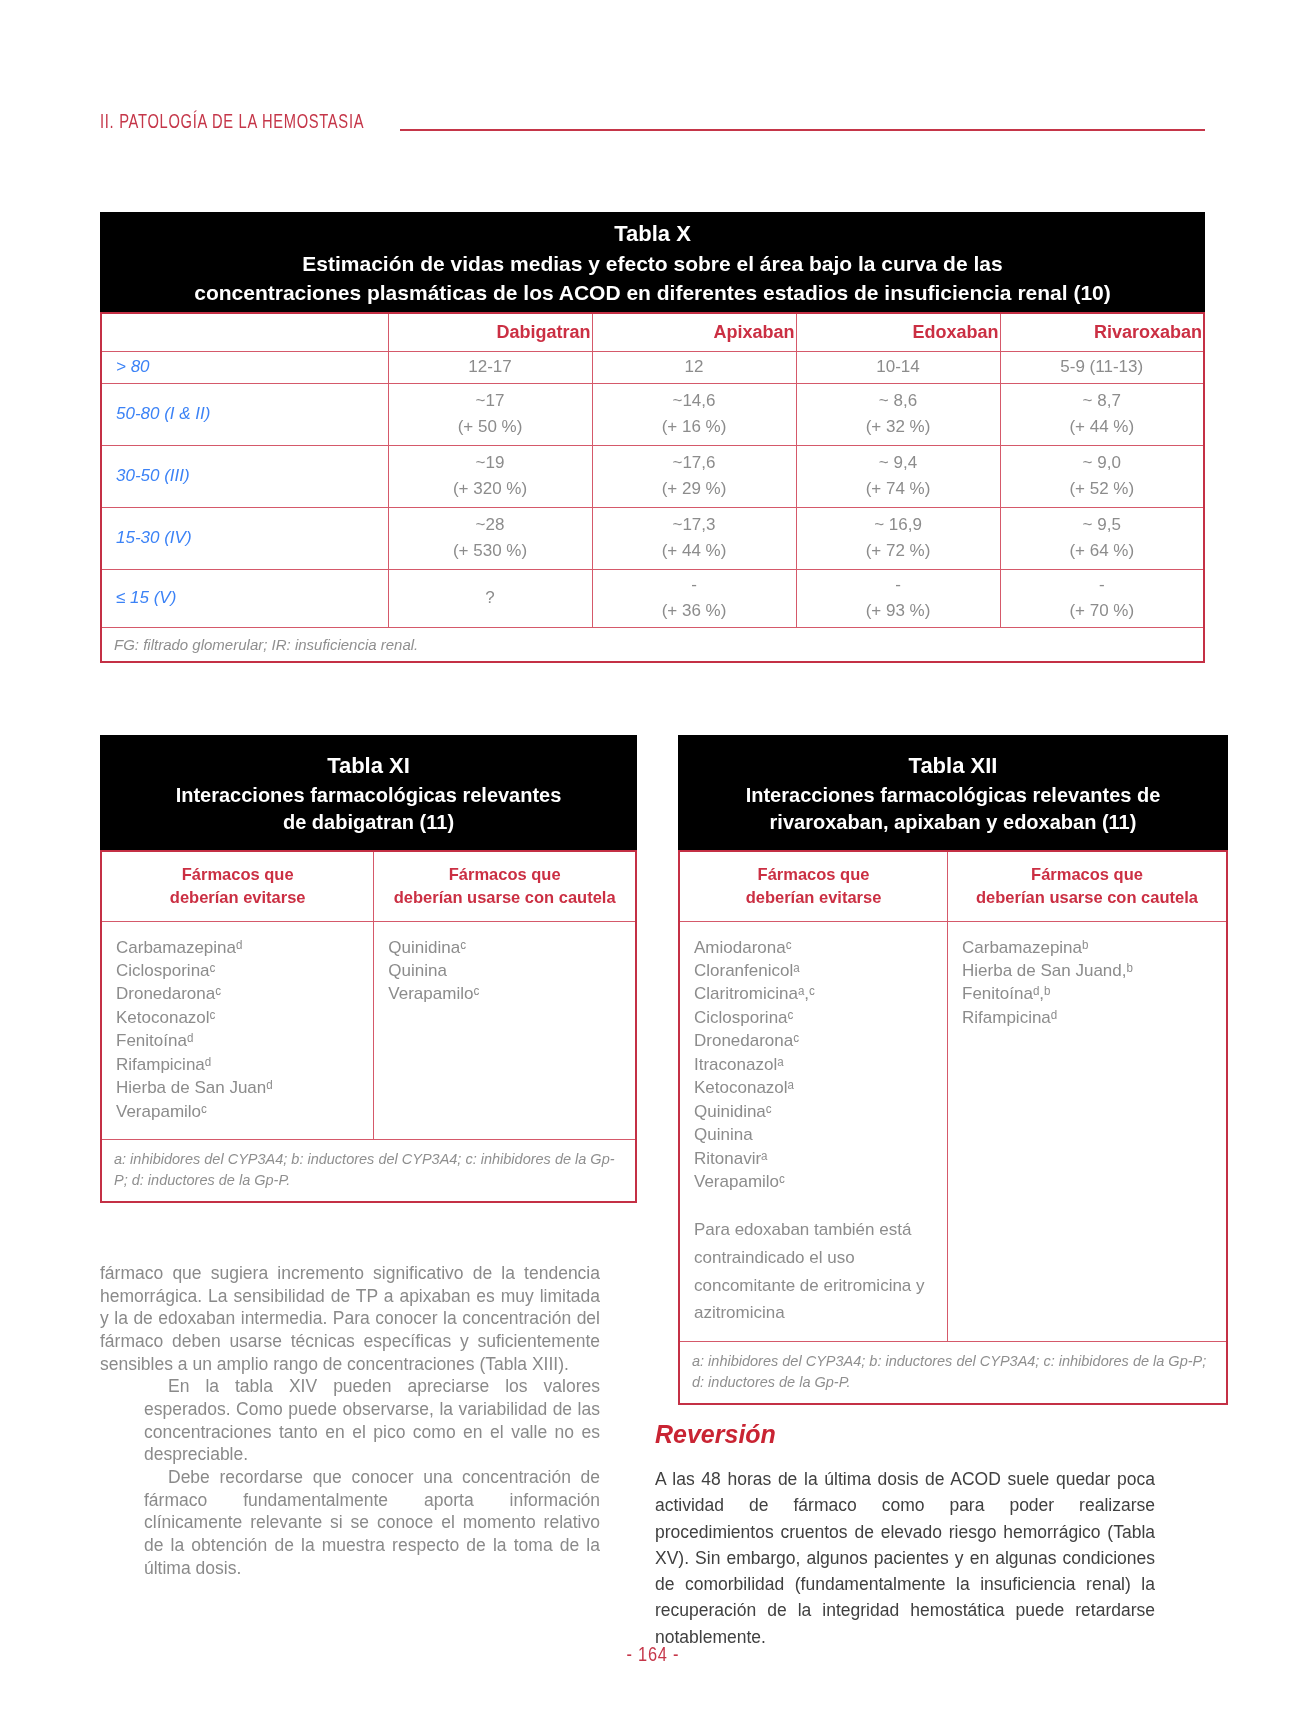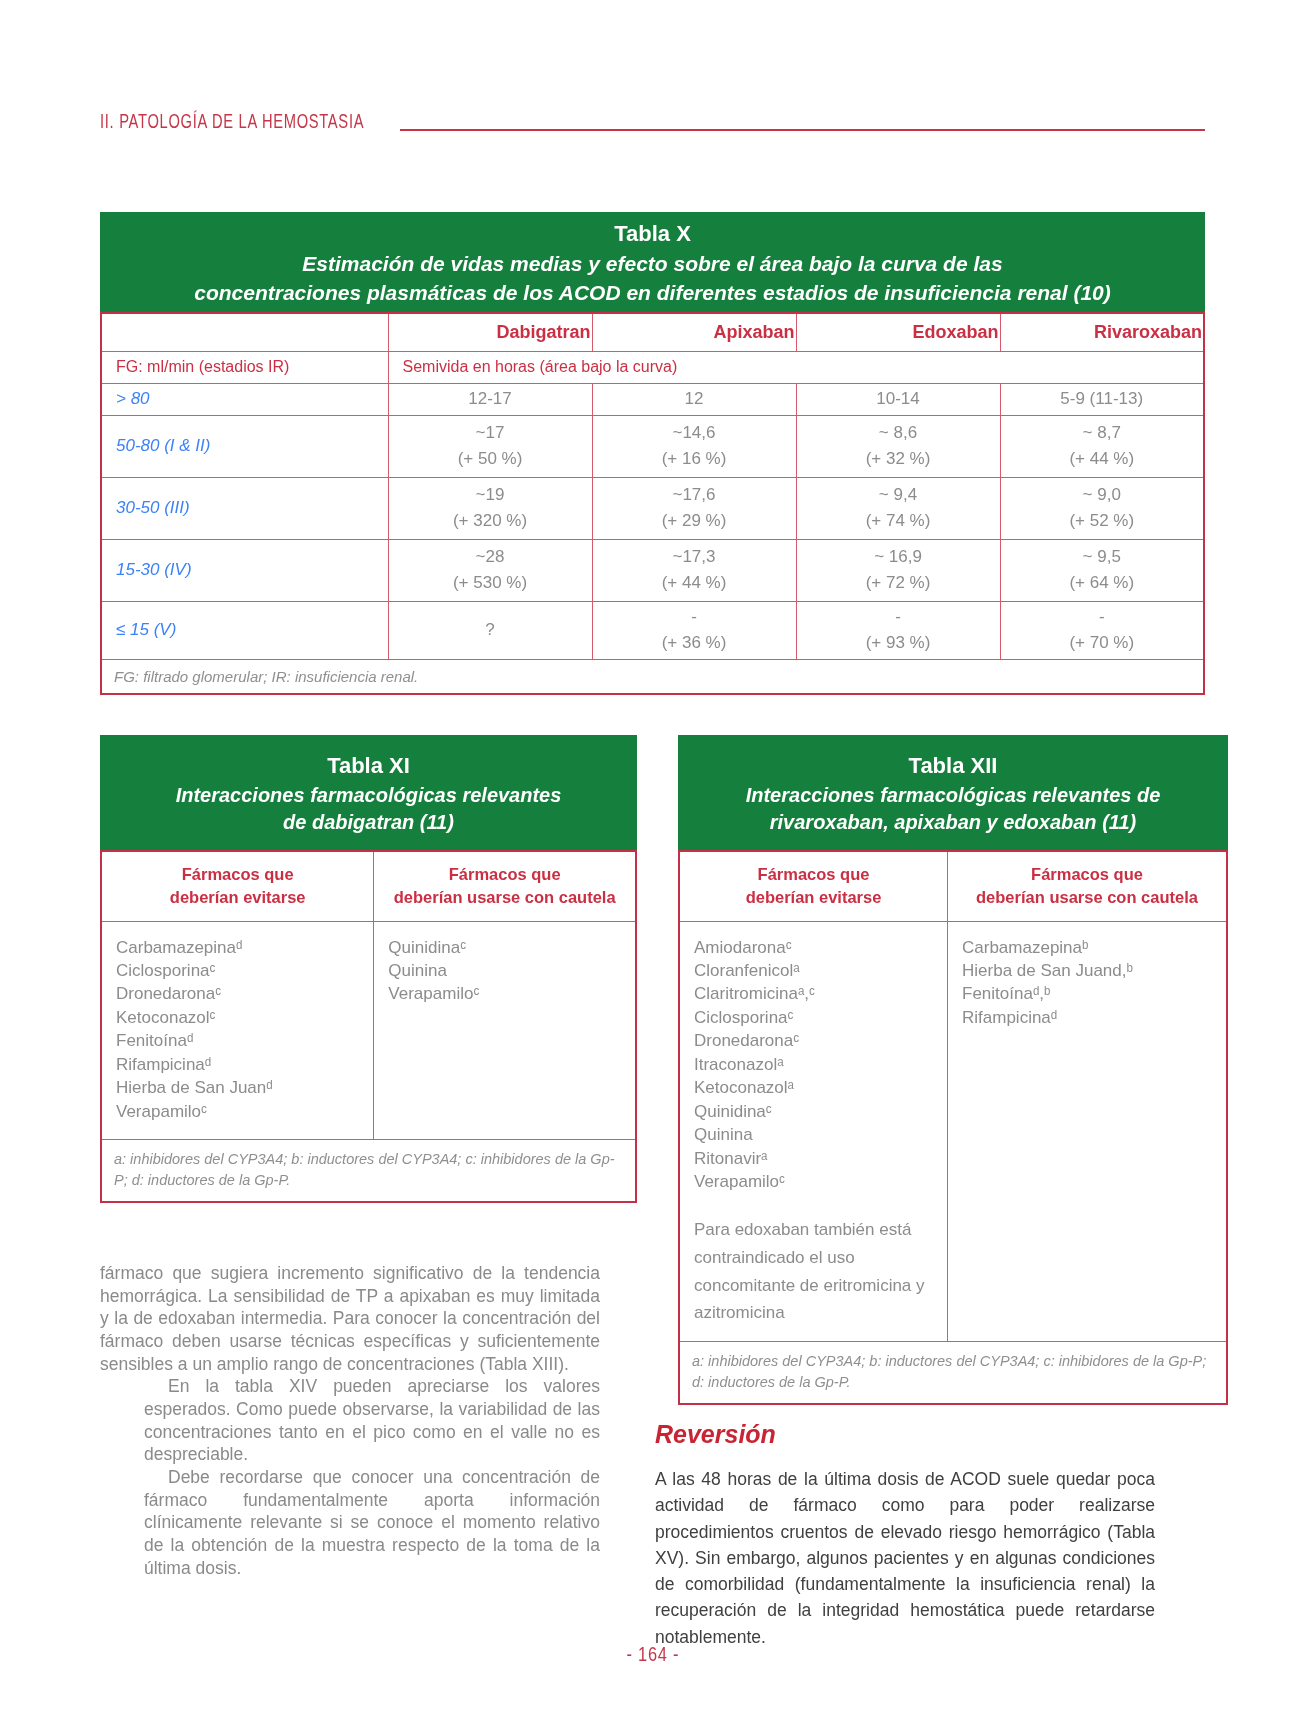--- a/index.html
+++ b/index.html
@@ -9,25 +9,25 @@
   }
   
   .rh-text{
     position:absolute;left:100px;top:109px;font-size:21px;color:#c53649;
     letter-spacing:1px;white-space:nowrap;transform:scaleX(0.70);transform-origin:0 50%;
   }
   .rh-line{position:absolute;left:400px;top:129px;width:805px;border-top:2px solid #c53649;}
 
   
   .red-head{
-    background:#15803d;color:#ffffff;text-align:center;box-sizing:border-box;
+    background:#000000;color:#ffffff;text-align:center;box-sizing:border-box;
     display:flex;flex-direction:column;justify-content:center;
   }
   .red-head .t{font-weight:bold;font-size:22px;line-height:1.5;}
-  .red-head .s{font-weight:bold;font-size:20px;line-height:1.35;white-space:pre-line;font-style:italic;}
+  .red-head .s{font-weight:bold;font-size:20px;line-height:1.35;white-space:pre-line;}
 
   
   .tabla-x{position:absolute;left:100px;top:212px;width:1105px;}
   .tabla-x .red-head{height:100px;}
   .tabla-x .red-head .s{font-size:21px;}
   table.tx{width:100%;border-collapse:collapse;table-layout:fixed;border:2px solid #c43045;}
   table.tx td{border:1px solid #d5596a;box-sizing:border-box;}
   .tx .c0{width:287px;}
   .tx .colh{color:#cb2f43;font-weight:bold;font-size:18px;text-align:right;height:38px;}
   .tx .redl{color:#cb2f43;font-size:16px;text-align:left;padding-left:14px;height:32px;}
@@ -95,24 +95,20 @@
     <table class="tx">
       <tbody>
           <tr>
         <td class="c0"></td>
         <td class="colh">Dabigatran</td>
         <td class="colh">Apixaban</td>
         <td class="colh">Edoxaban</td>
         <td class="colh">Rivaroxaban</td>
       </tr>
       <tr>
-        <td class="c0 redl">FG: ml/min (estadios IR)</td>
-        <td class="redl" colspan="4">Semivida en horas (área bajo la curva)</td>
-      </tr>
-      <tr>
         <td class="c0 lbl h1">&gt; 80</td>
         <td class="val">12-17</td>
         <td class="val">12</td>
         <td class="val">10-14</td>
         <td class="val">5-9 (11-13)</td>
       </tr>
       <tr>
         <td class="c0 lbl h2">50-80 (I &amp; II)</td>
         <td class="val">~17
 (+ 50 %)</td>

